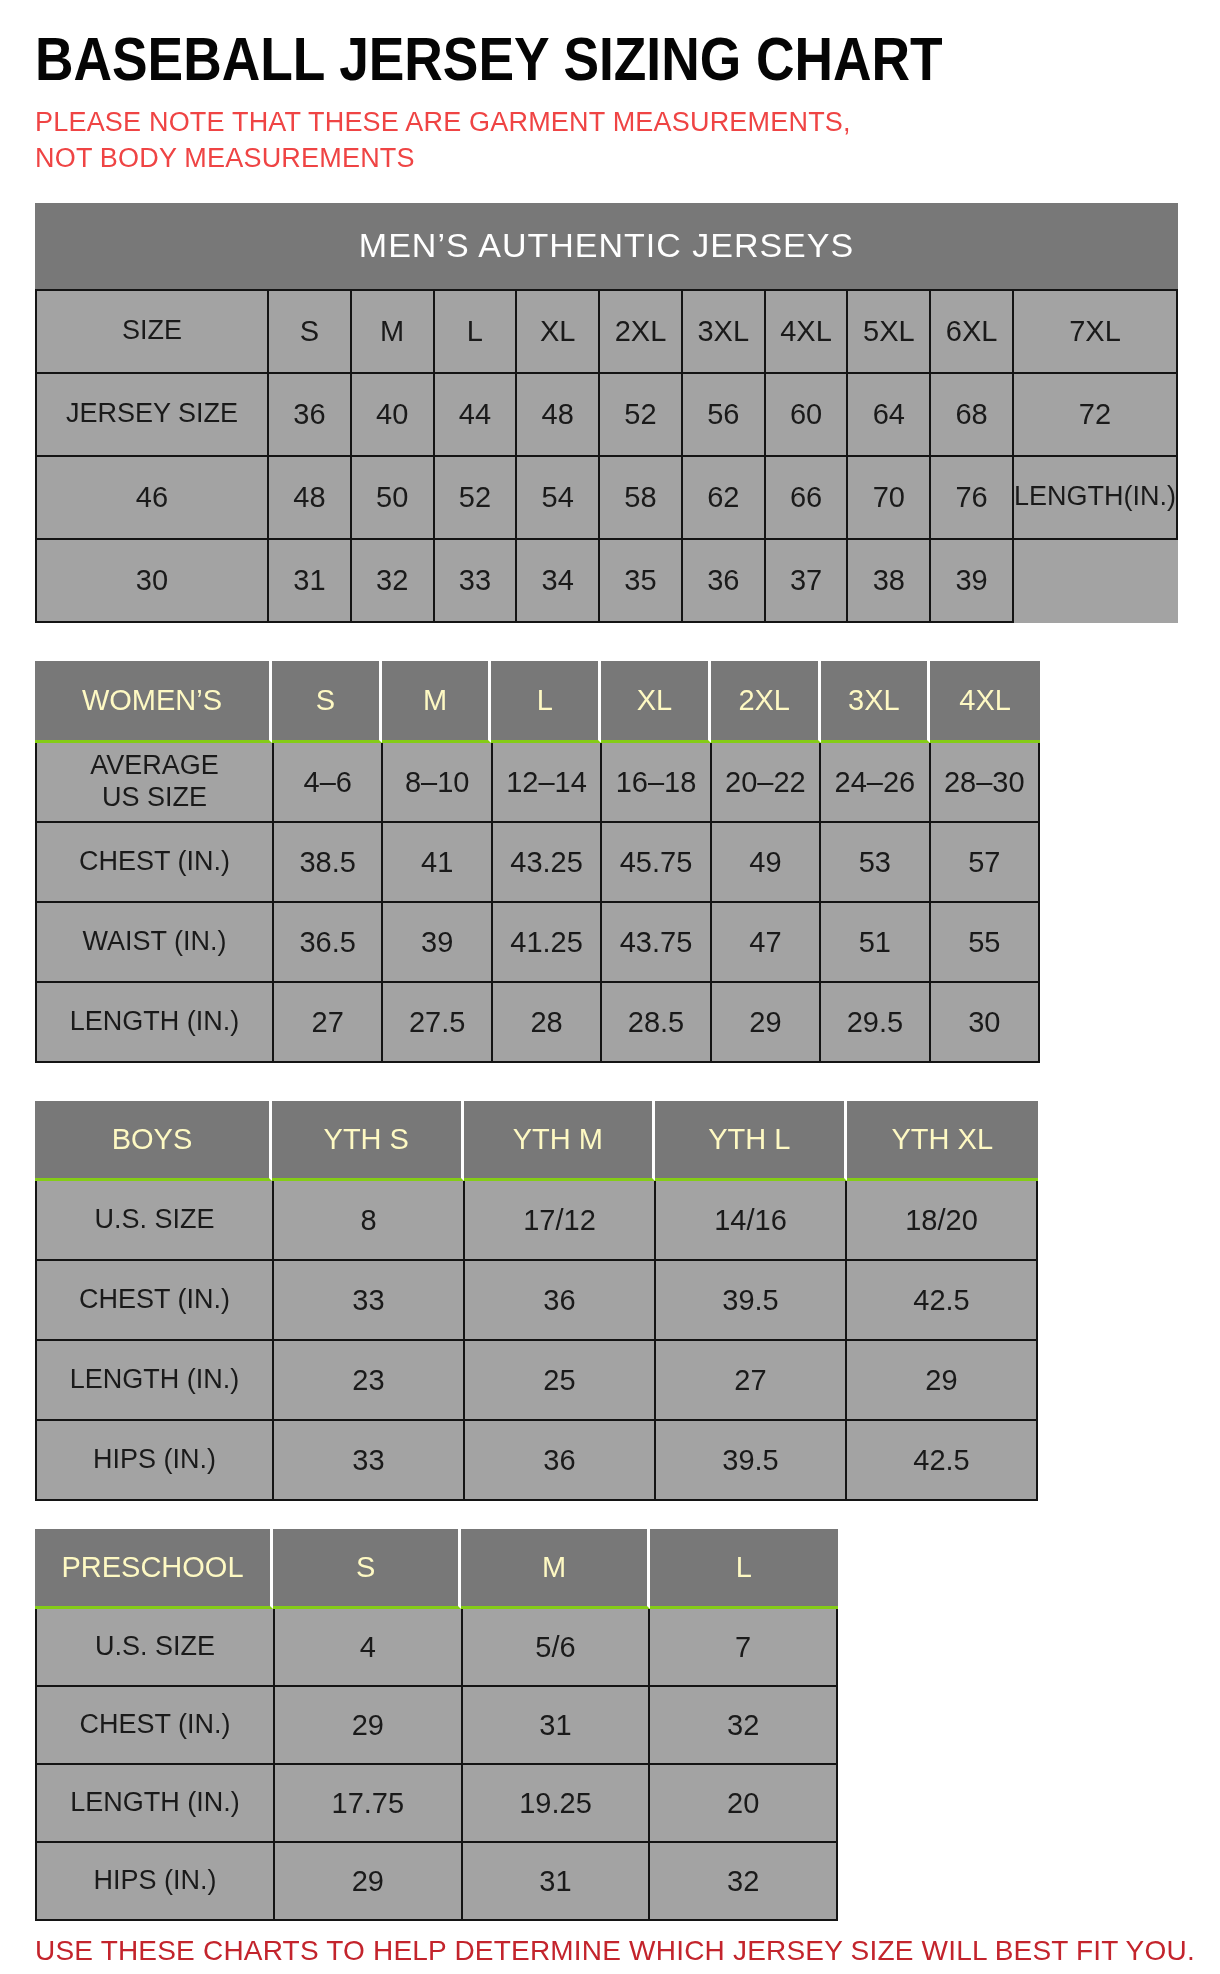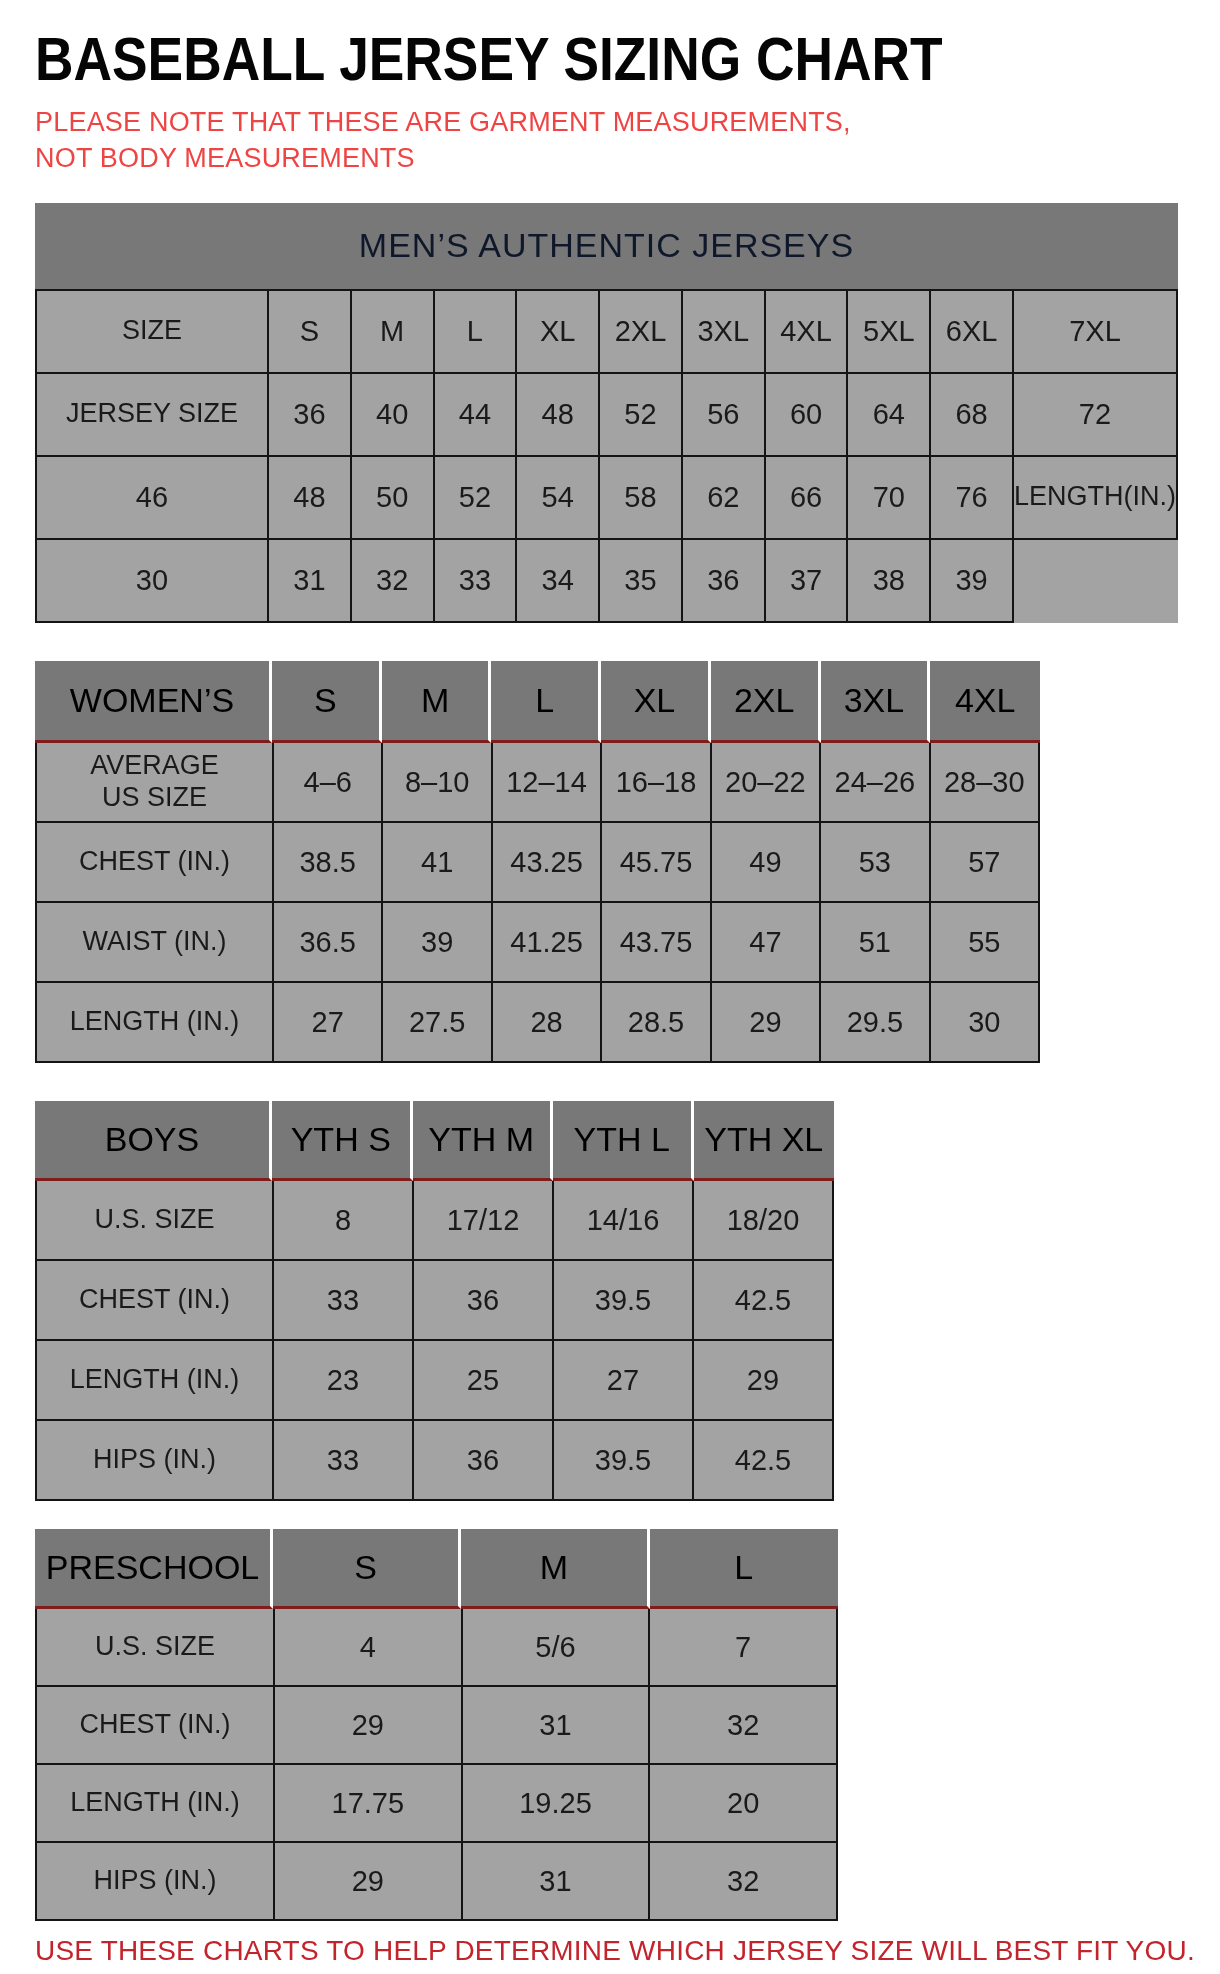--- a/index.html
+++ b/index.html
@@ -36,34 +36,34 @@
     font-size:28px;
     margin:14px 0 0 0;
     letter-spacing:0.2px;
     white-space:nowrap;
   }
 
   
   .tbl{margin:0 0 38px 0;}
   .banner{
     background:#787878;
-    color:#0f172a;
+    color:#ffffff;
     display:flex;align-items:center;justify-content:center;
     font-size:34px;
     letter-spacing:1px;
     height:86px;
   }
   .hdr-row{display:grid;}
   .hcell{
     background:#787878;
-    color:#000000;
+    color:#fef9c3;
     display:flex;align-items:center;justify-content:center;
-    font-size:34px;
+    font-size:29px;
     border-right:3px solid #ffffff;
-    border-bottom:3px solid #7f1d1d;
+    border-bottom:3px solid #84cc16;
     box-sizing:border-box;
   }
   .hcell:last-child{border-right:none;}
   .data-grid{
     display:grid;
     border-left:2px solid #141414;
     box-sizing:border-box;
     background:#a3a3a3;
   }
   .data-grid.topline{border-top:2px solid #141414;}
@@ -81,21 +81,21 @@
   .cell.label{font-size:27px;}
 
   
   .tbl-mens{width:1143px;}
   .tbl-mens .data-grid{grid-template-columns:232px repeat(10,1fr);grid-auto-rows:83px;}
   
   .tbl-womens{width:1005px;}
   .tbl-womens .hdr-row{grid-template-columns:237px repeat(7,1fr);grid-auto-rows:82px;}
   .tbl-womens .data-grid{grid-template-columns:237px repeat(7,1fr);grid-auto-rows:80px;}
   
-  .tbl-boys{width:799px;margin-bottom:28px;}
+  .tbl-boys{width:1003px;margin-bottom:28px;}
   .tbl-boys .hdr-row{grid-template-columns:237px repeat(4,1fr);grid-auto-rows:80px;}
   .tbl-boys .data-grid{grid-template-columns:237px repeat(4,1fr);grid-auto-rows:80px;}
   
   .tbl-preschool{width:803px;margin-bottom:14px;}
   .tbl-preschool .hdr-row{grid-template-columns:238px repeat(3,1fr);grid-auto-rows:80px;}
   .tbl-preschool .data-grid{grid-template-columns:238px repeat(3,1fr);grid-auto-rows:78px;}
 </style>
 </head>
 <body>
 

